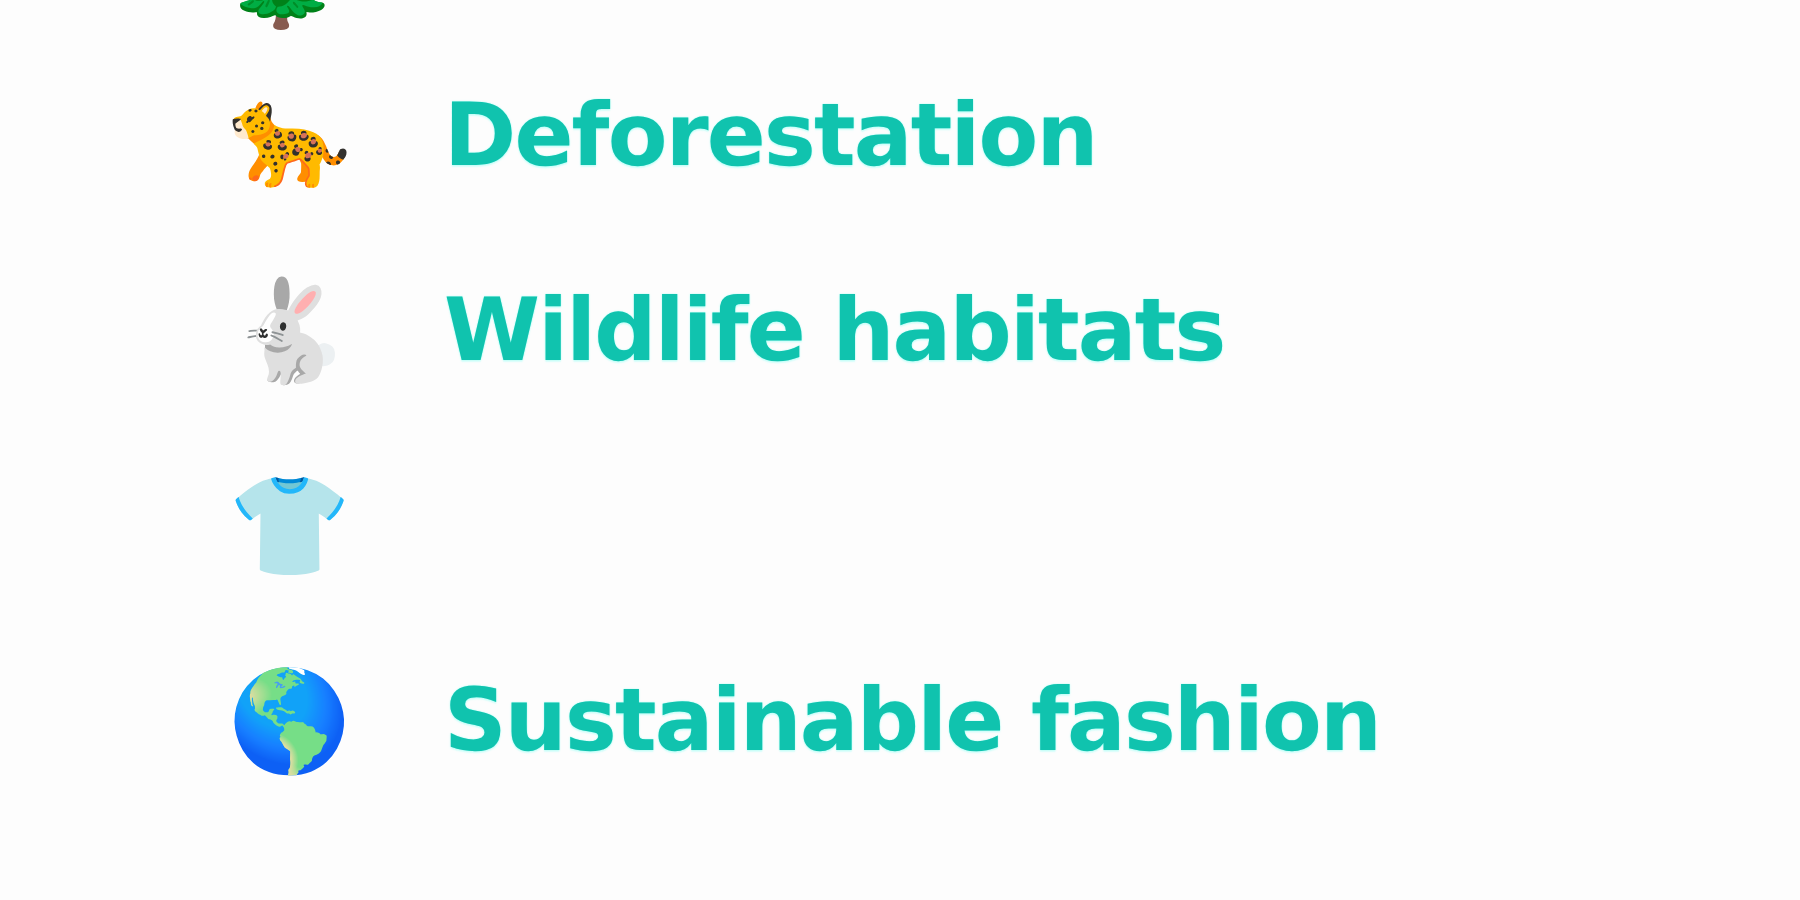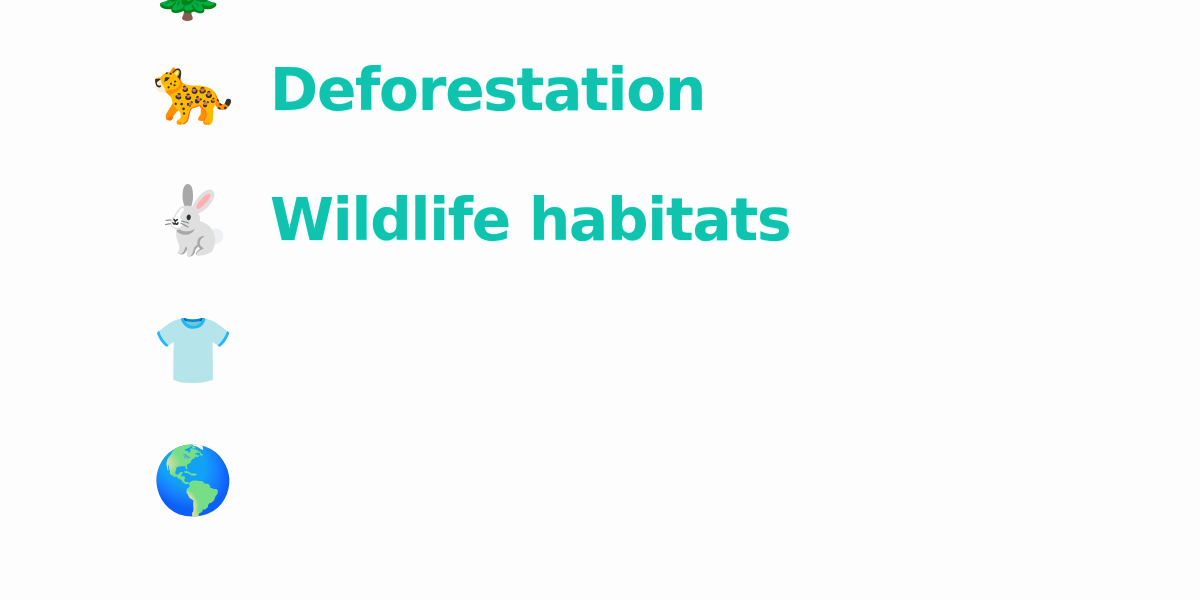--- a/index.html
+++ b/index.html
@@ -52,21 +52,21 @@
     filter: saturate(1.05);
   }
 
   .cause-emoji.pair {
     font-size: 58px;
     letter-spacing: -12px;
   }
 
   .cause-label {
     flex: 0 1 auto;
-    margin-left: 18px;
+    margin-left: 44px;
     color: #10c3ae;
     font-family: "DejaVu Sans", "Liberation Sans", sans-serif;
     font-size: 58px;
     font-weight: bold;
     line-height: 1.05;
     letter-spacing: -1.2px;
     white-space: nowrap;
     text-shadow:
       0 0 1px rgba(120, 255, 240, 0.85),
       0 1px 1px rgba(190, 255, 250, 0.55);
@@ -93,16 +93,17 @@
       <span class="cause-emoji">🐇</span>
       <span class="cause-label">Wildlife habitats</span>
     </div>
 
     <div class="cause-row">
       <span class="cause-emoji">👕</span>
     </div>
 
     <div class="cause-row">
       <span class="cause-emoji">🌎</span>
+      <span class="cause-label">Sustainable fashion</span>
     </div>
 
   </div>
 </div>
 
 </body></html>

